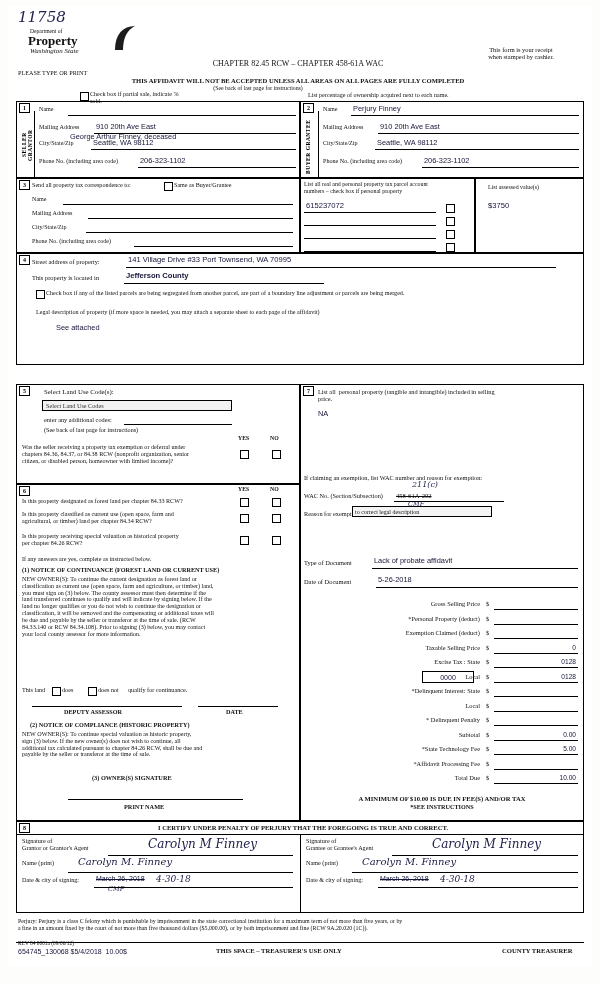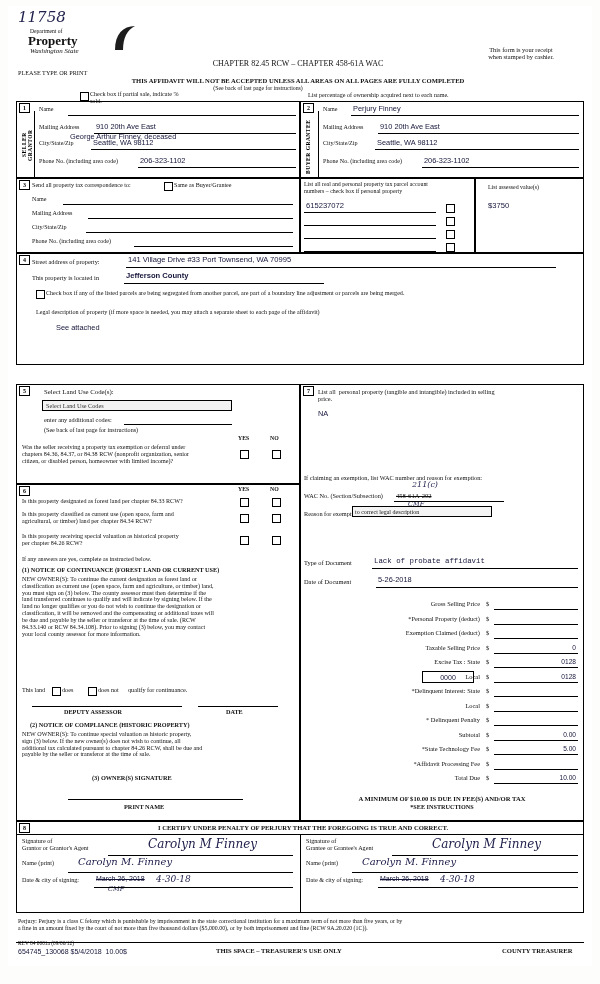--- a/index.html
+++ b/index.html
@@ -222,21 +222,21 @@
     <div class="scrawl" style="left:404px;top:474px;font-size:8px;">211(c)</div>
     <div class="scrawl" style="left:400px;top:494px;font-size:6.5px;">CMF</div>
     <div class="dline" style="left:386px;top:495px;width:110px;"></div>
 
     <div class="t" style="left:296px;top:504px;font-size:6.3px;">Reason for exemption</div>
     <div class="bx bd" style="left:344px;top:500px;width:140px;height:11px;background:#f4f4f4;"></div>
     <div class="t" style="left:347px;top:503px;font-size:6px;">to correct legal description</div>
 
 
     <div class="t" style="left:296px;top:553px;font-size:6.4px;">Type of Document</div>
-    <div class="t print" style="left:366px;top:551px;font-size:7.4px;font-family:Liberation Mono, monospace;">Lack of probate affidavit</div>
+    <div class="t print" style="left:366px;top:551px;font-size:7.4px;">Lack of probate affidavit</div>
     <div class="dline" style="left:364px;top:562px;width:206px;"></div>
 
     <div class="t" style="left:296px;top:572px;font-size:6.4px;">Date of Document</div>
     <div class="t print" style="left:370px;top:570px;font-size:7.4px;">5-26-2018</div>
     <div class="dline" style="left:368px;top:581px;width:202px;"></div>
 
     <div id="taxlines">
         <div class="t" style="left: 300px; top: 594px; width: 172px; text-align: right; font-size: 6.4px;">Gross Selling Price</div>
         <div class="t" style="left: 478px; top: 594px; font-size: 6.6px;">$</div>
         <div class="dline" style="left: 486px; top: 603px; width: 84px;"></div>

